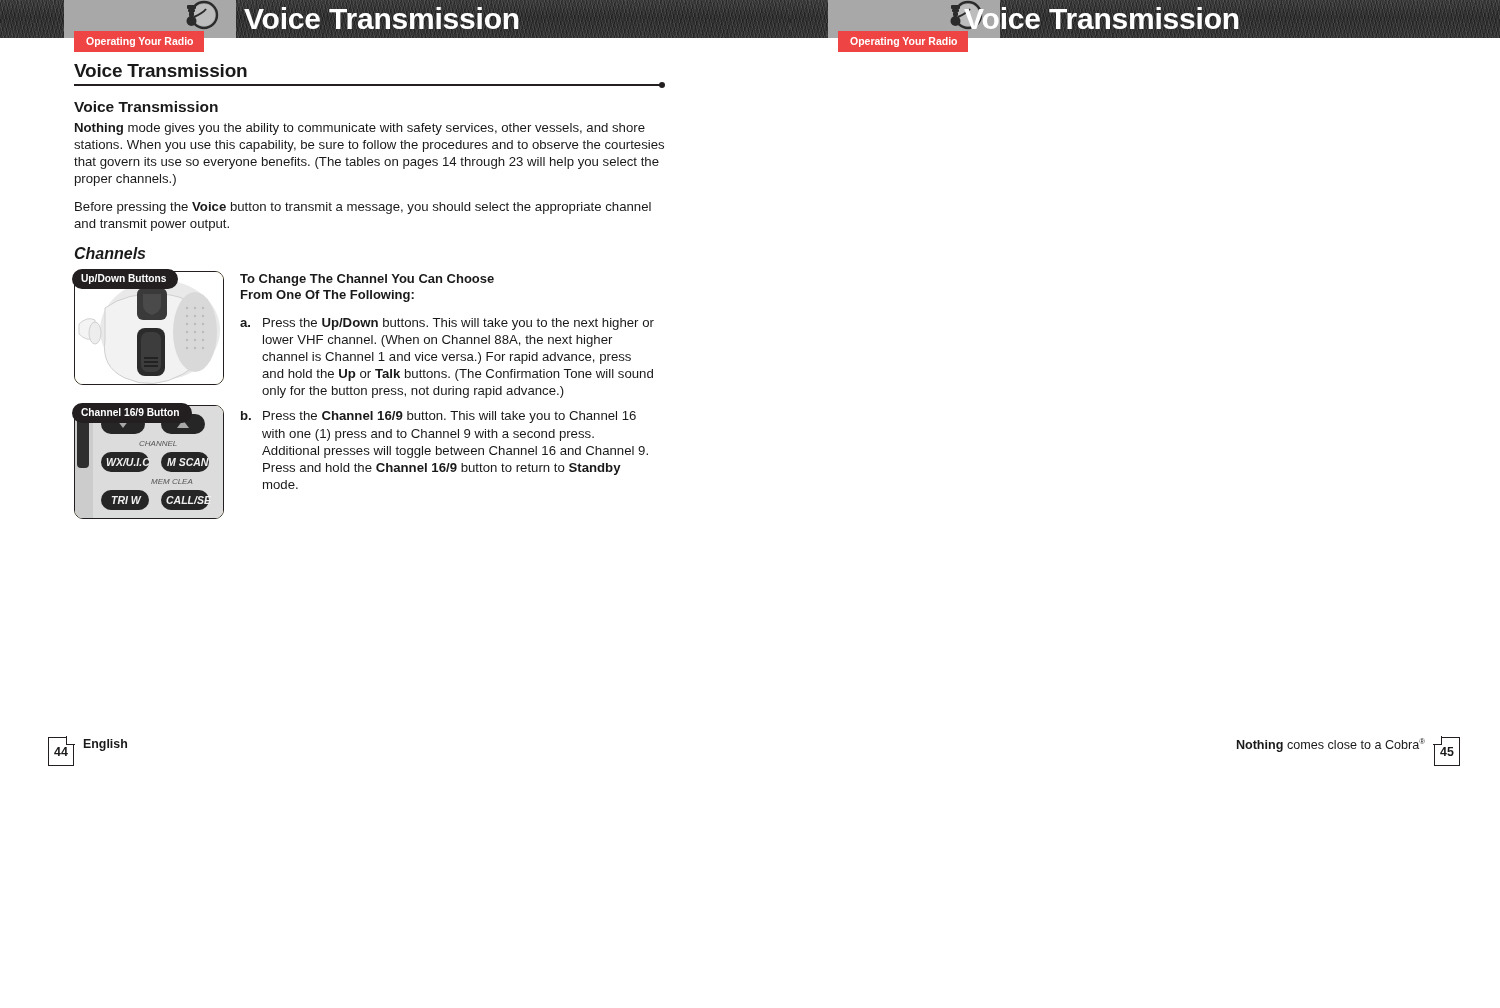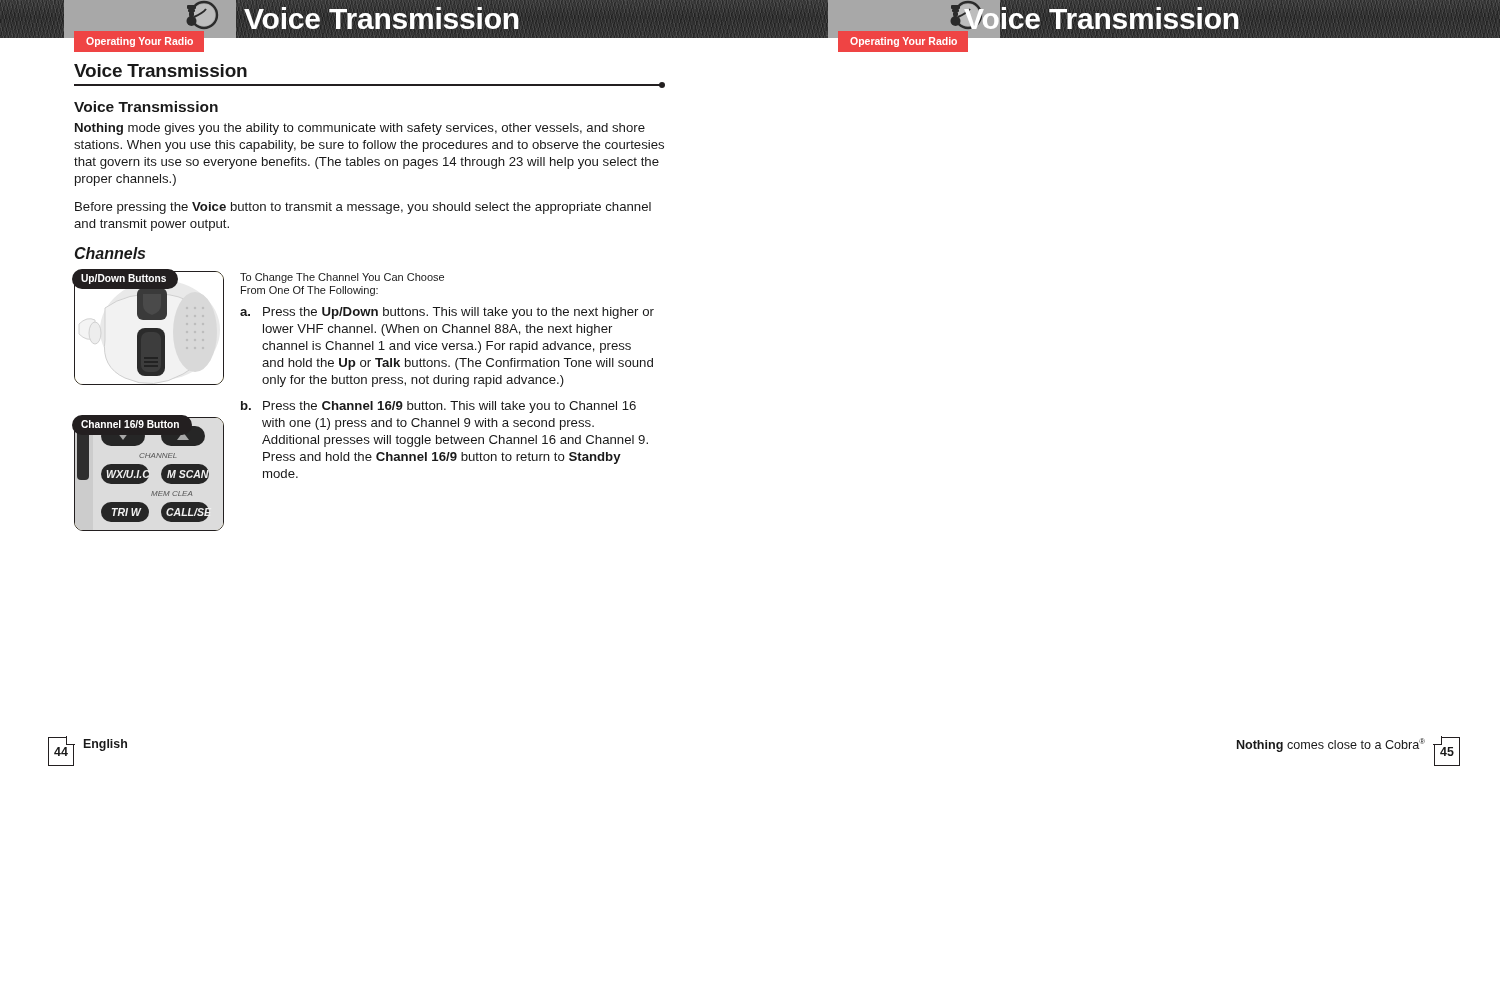--- a/index.html
+++ b/index.html
@@ -63,33 +63,33 @@
   h3.sub{font-size:15.5px;font-weight:bold;margin:0 0 3px 0;}
   h3.sub2{font-size:16px;font-weight:bold;margin:13px 0 3px 0;font-style:italic;}
   p.body{font-size:13.2px;line-height:1.30;margin:0 0 10px 0;}
   b{font-weight:bold;}
 
   
   .split{display:flex;gap:14px;margin-top:8px;}
   .split .figs{width:152px;flex:none;}
   .split .txt{width:415px;}
 
-  h4.step-head{font-size:11px;font-weight:normal;margin:0 0 5px 0;line-height:1.22;}
+  h4.step-head{font-size:13px;font-weight:bold;margin:0 0 11px 0;line-height:1.22;}
   ol.steps{list-style:none;margin:0;padding:0;}
   ol.steps li{
     font-size:13.2px;line-height:1.30;margin:0 0 8px 0;
     padding-left:22px;position:relative;
   }
   ol.steps li .mk{position:absolute;left:0;top:0;font-weight:bold;}
 
   
   .fig{
     position:relative;width:148px;
     border:1.6px solid #231f20;border-radius:9px;
-    background:#fde047;margin-bottom:32px;overflow:visible;
+    background:#fde047;margin-bottom:20px;overflow:visible;
   }
   .fig .cap{
     position:absolute;top:-3px;left:-3px;
     background:#231f20;color:#fff;
     font-size:10.2px;font-weight:bold;
     padding:4px 12px 5px 9px;
     border-radius:11px;white-space:nowrap;z-index:3;
     max-width:150px;overflow:hidden;
   }
   .fig .inner{

